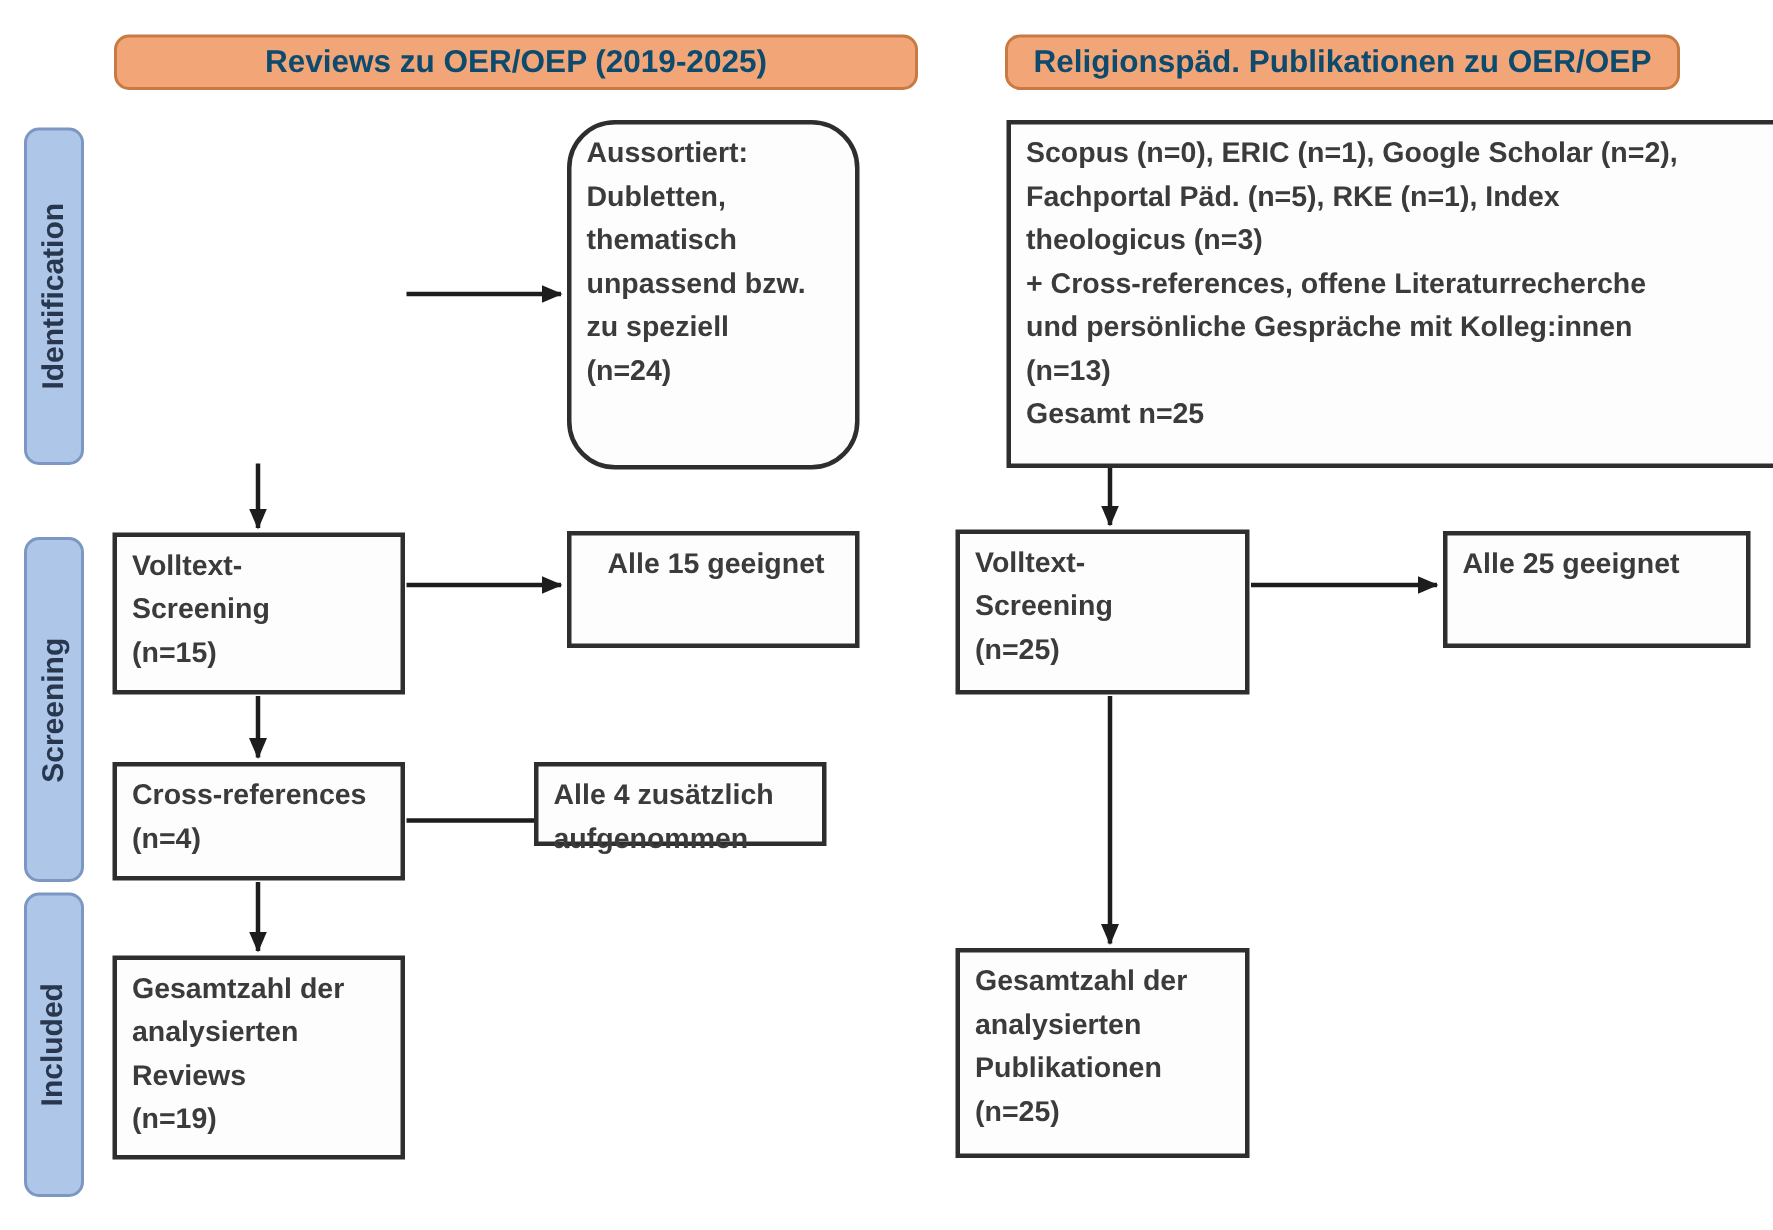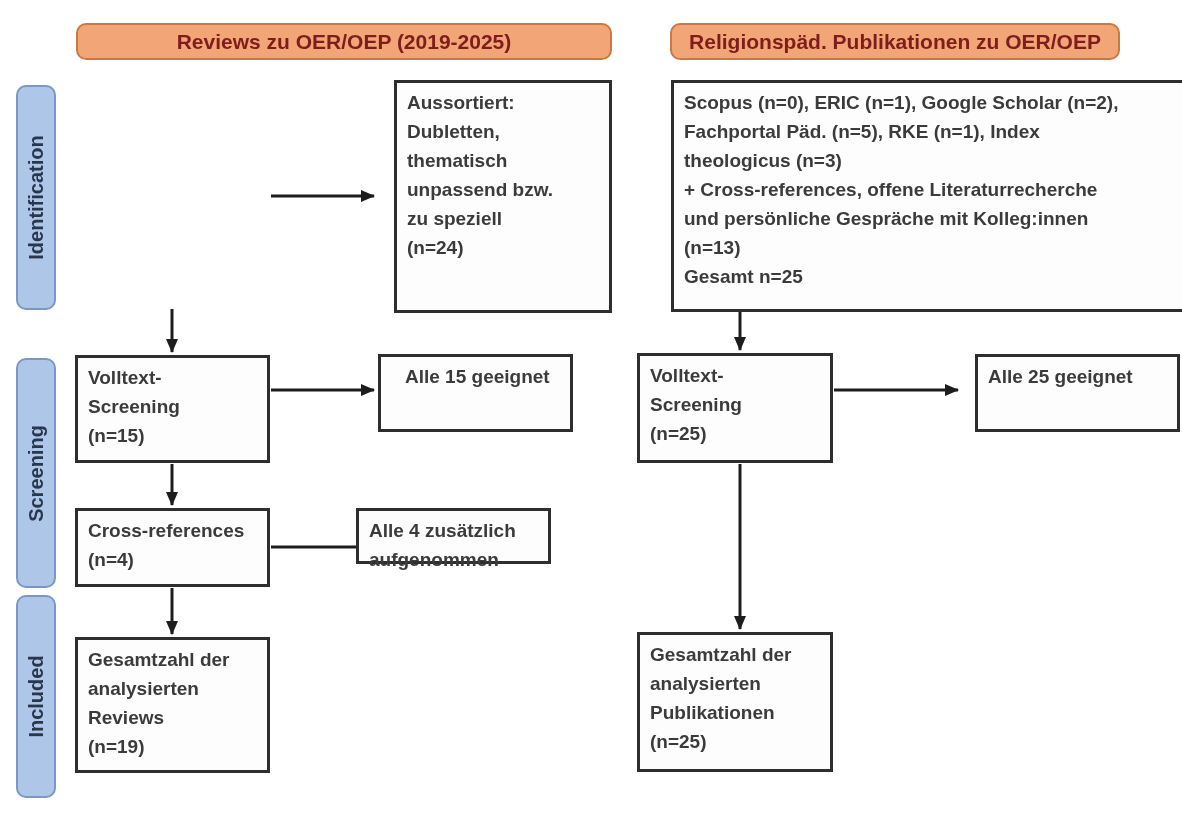--- a/index.html
+++ b/index.html
@@ -11,21 +11,21 @@
     overflow:hidden;
   }
   
   .arrow-layer{position:absolute;left:0;top:0;width:1182px;height:820px;z-index:1;}
   
   .col-header{
     position:absolute;z-index:2;
     background:#f2a577;
     border:2px solid #c87a42;
     border-radius:10px;
-    color:#7f1d1d;
+    color:#0c4a6e;
     font-weight:bold;
     font-size:21px;
     display:flex;align-items:center;justify-content:center;
     text-align:center;
     box-sizing:border-box;
   }
   .hdr-left{left:76px;top:23px;width:536px;height:37px;}
   .hdr-right{left:670px;top:23px;width:450px;height:37px;}
   
   .stage{
@@ -54,29 +54,29 @@
     border:3px solid #2e2e2e;
     box-sizing:border-box;
     color:#3b3b3b;
     font-size:19px;
     line-height:29px;
     font-weight:600;
     padding:5px 10px;
     white-space:pre-line;
   }
   .b-left-sources   {left:75px; top:80px; width:195px;height:228px;}
-  .b-left-excluded  {left:394px;top:80px; width:218px;height:233px;}
+  .b-left-excluded  {left:378px;top:80px; width:195px;height:233px;border-radius:32px;}
   .b-left-fulltext  {left:75px; top:355px;width:195px;height:108px;}
   .b-left-eligible  {left:378px;top:354px;width:195px;height:78px;padding-left:24px;}
   .b-left-crossref  {left:75px; top:508px;width:195px;height:79px;}
   .b-left-added     {left:356px;top:508px;width:195px;height:56px;}
   .b-left-total     {left:75px; top:637px;width:195px;height:136px;}
   .b-right-sources  {left:671px;top:80px; width:526px;height:232px;}
   .b-right-fulltext {left:637px;top:353px;width:196px;height:110px;}
-  .b-right-eligible {left:962px;top:354px;width:205px;height:78px;margin-left:13px;}
+  .b-right-eligible {left:962px;top:354px;width:205px;height:78px;}
   .b-right-total    {left:637px;top:632px;width:196px;height:140px;}
 </style>
 </head>
 <body>
 
 <div class="canvas">
 
   <svg class="arrow-layer" width="1182" height="820" viewBox="0 0 1182 820" xmlns="http://www.w3.org/2000/svg">
     <defs>
       <marker id="ah" markerUnits="userSpaceOnUse" markerWidth="14" markerHeight="12" refX="13" refY="6" orient="auto">

